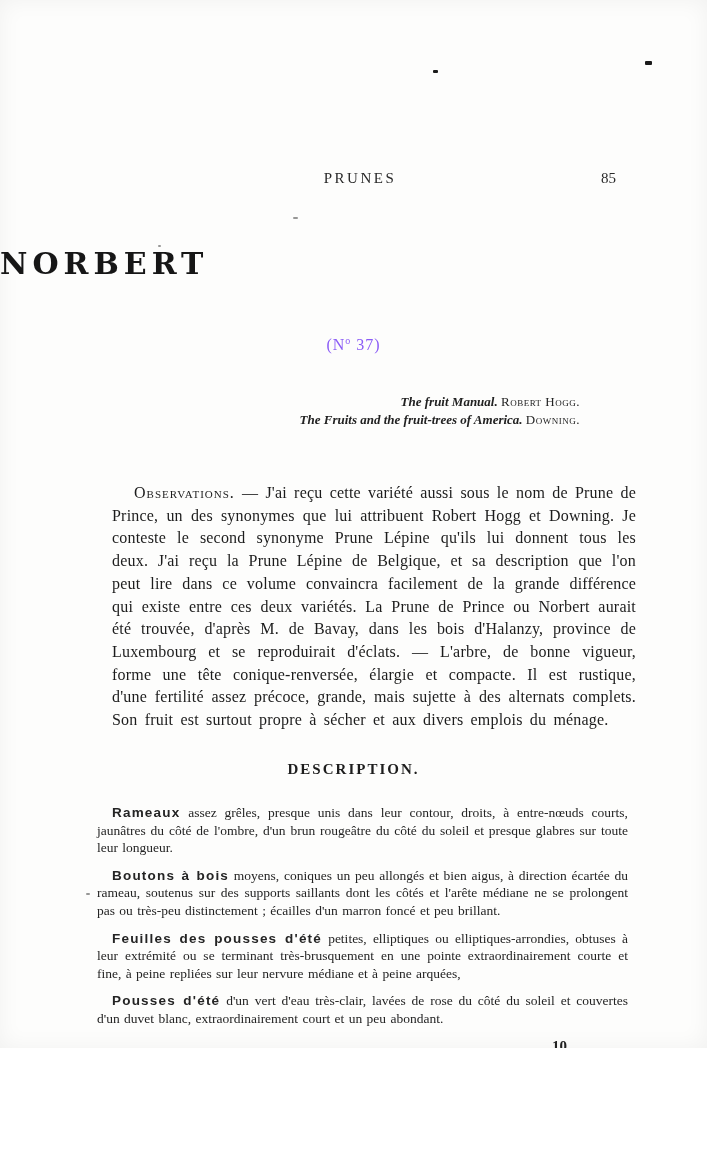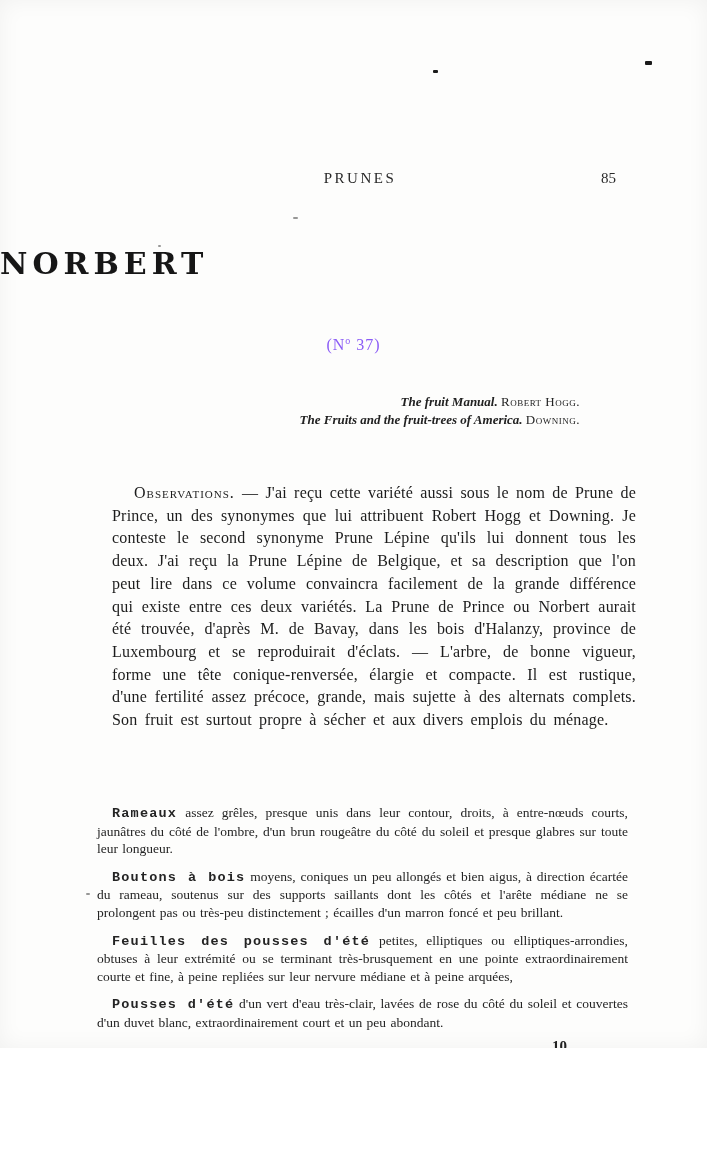--- a/index.html
+++ b/index.html
@@ -125,21 +125,21 @@
     margin: 0 0 10px 0;
     font-size: 13.5px;
     line-height: 17.6px;
     text-align: justify;
     text-indent: 15px;
     word-spacing: 1px;
     color: #242424;
   }
   .desc-term {
     font-weight: 700;
-    font-family: Liberation Mono, monospace;
+    font-family: Liberation Sans, sans-serif;
     letter-spacing: 1.2px;
   }
   .signature-mark {
     position: absolute;
     top: 1038px;
     left: 552px;
     font-size: 15px;
     font-weight: 700;
     color: #222;
   }
@@ -170,20 +170,21 @@
       <span class="sc">Robert Hogg.</span>
     </div>
     <div class="ref-line">
       <span class="ref-title">The Fruits and the fruit-trees of America.</span>
       <span class="sc">Downing.</span>
     </div>
   </div>
 
   <p class="observations"><span class="obs-label">Observations.</span><span> — J'ai reçu cette variété aussi sous le nom de Prune de Prince, un des synonymes que lui attribuent Robert Hogg et Downing. Je conteste le second synonyme Prune Lépine qu'ils lui donnent tous les deux. J'ai reçu la Prune Lépine de Belgique, et sa description que l'on peut lire dans ce volume convaincra facilement de la grande différence qui existe entre ces deux variétés. La Prune de Prince ou Norbert aurait été trouvée, d'après M. de Bavay, dans les bois d'Halanzy, province de Luxembourg et se reproduirait d'éclats. — L'arbre, de bonne vigueur, forme une tête conique-renversée, élargie et compacte. Il est rustique, d'une fertilité assez précoce, grande, mais sujette à des alternats complets. Son fruit est surtout propre à sécher et aux divers emplois du ménage.</span></p>
 
+  <h2 class="desc-heading">DESCRIPTION.</h2>
 
   <div class="desc-body">
     <p class="desc-item"><span class="desc-term">Rameaux</span><span> assez grêles, presque unis dans leur contour, droits, à entre-nœuds courts, jaunâtres du côté de l'ombre, d'un brun rougeâtre du côté du soleil et presque glabres sur toute leur longueur.</span></p>
     <p class="desc-item"><span class="desc-term">Boutons à bois</span><span> moyens, coniques un peu allongés et bien aigus, à direction écartée du rameau, soutenus sur des supports saillants dont les côtés et l'arête médiane ne se prolongent pas ou très-peu distinctement ; écailles d'un marron foncé et peu brillant.</span></p>
     <p class="desc-item"><span class="desc-term">Feuilles des pousses d'été</span><span> petites, elliptiques ou elliptiques-arrondies, obtuses à leur extrémité ou se terminant très-brusquement en une pointe extraordinairement courte et fine, à peine repliées sur leur nervure médiane et à peine arquées,</span></p>
     <p class="desc-item"><span class="desc-term">Pousses d'été</span><span> d'un vert d'eau très-clair, lavées de rose du côté du soleil et couvertes d'un duvet blanc, extraordinairement court et un peu abondant.</span></p>
   </div>
 
   <div class="signature-mark">10</div>
 

